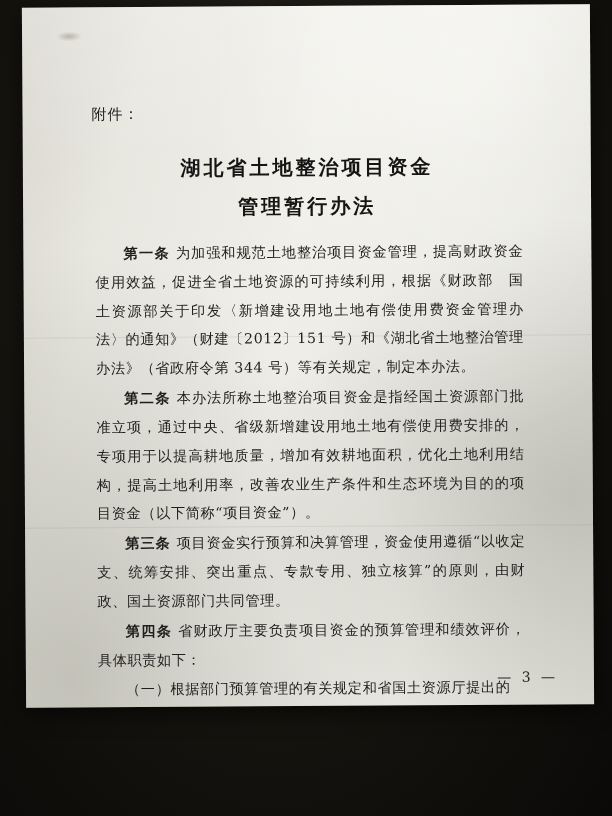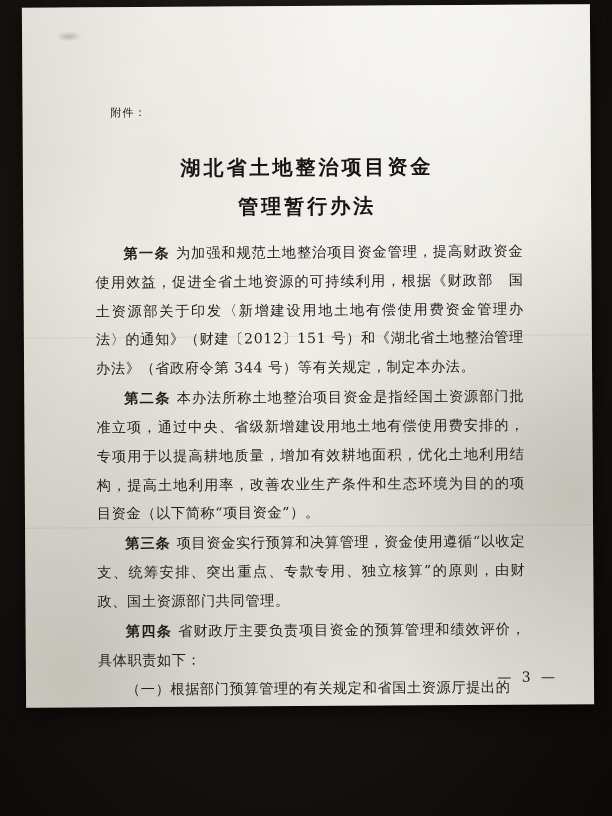--- a/index.html
+++ b/index.html
@@ -61,23 +61,23 @@
     pointer-events: none;
   }
   .page {
     position: absolute;
     left: 0; top: 0;
     width: 568px;
     height: 700px;
   }
   .attach-label {
     position: absolute;
-    left: 88px;
+    left: 69px;
     top: 98px;
-    font-size: 11px;
+    font-size: 15px;
     letter-spacing: 1px;
     color: #1d1c1a;
     font-family: Liberation Mono, monospace;
   }
   .title-block {
     position: absolute;
     left: 0;
     top: 142px;
     width: 568px;
     text-align: center;

